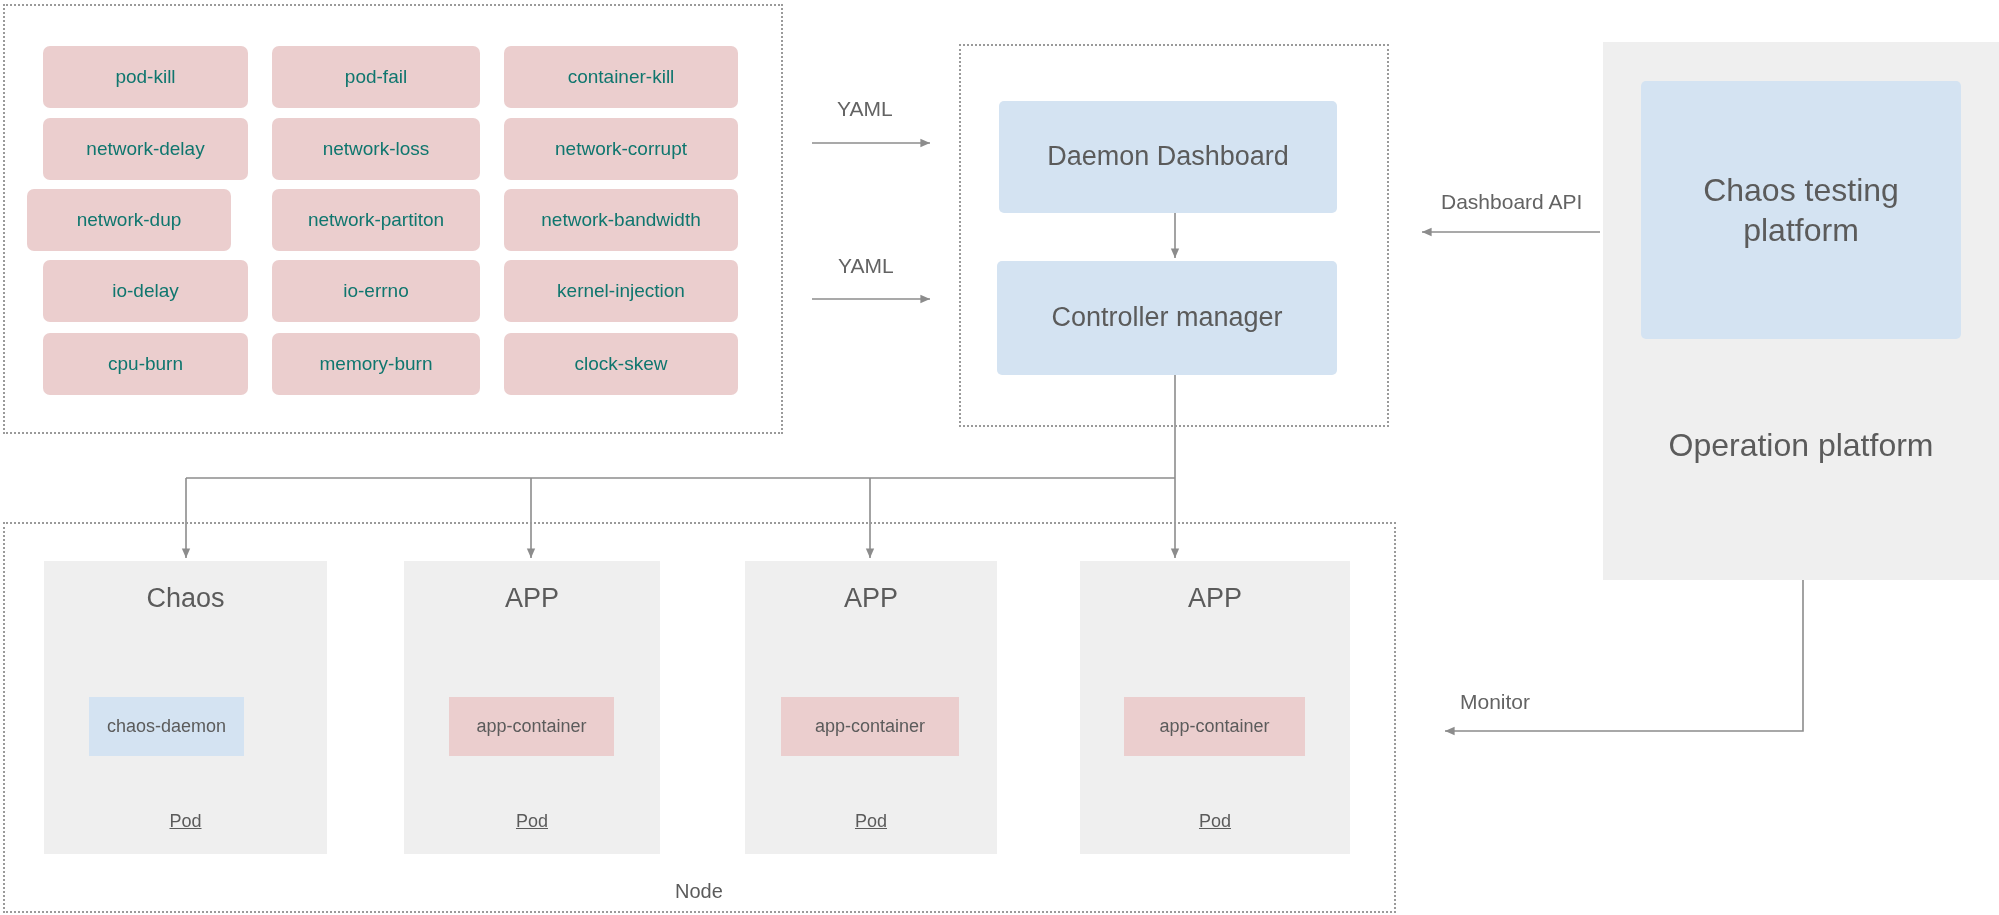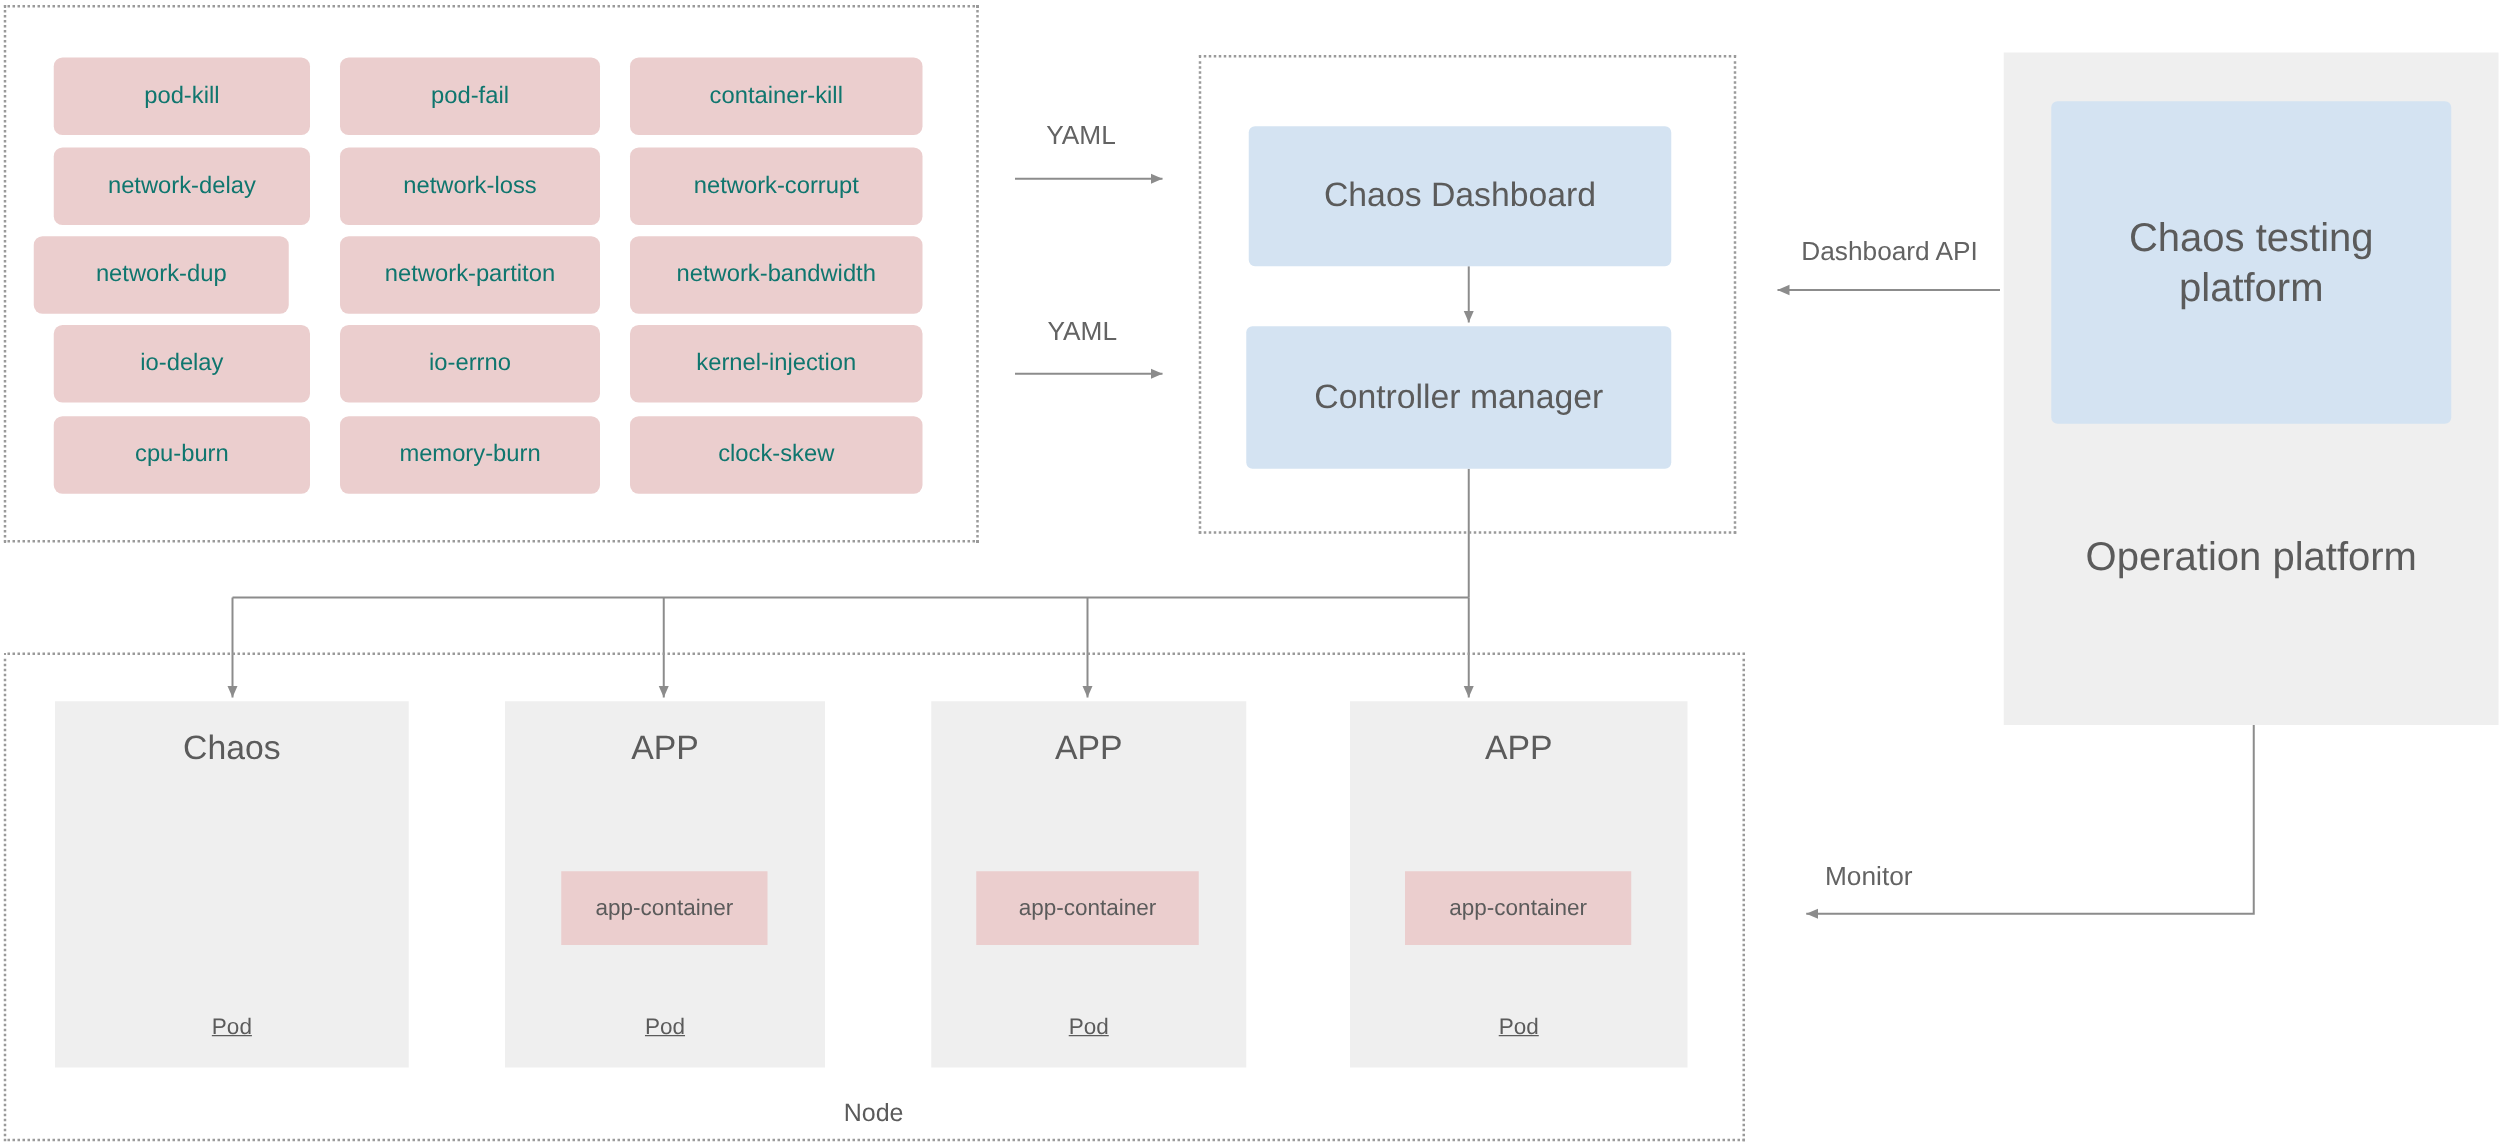--- a/index.html
+++ b/index.html
@@ -149,33 +149,34 @@
   <div class="chip" style="left:272px; top:333px; width:208px; height:62px;">memory-burn</div>
   <div class="chip" style="left:504px; top:333px; width:234px; height:62px;">clock-skew</div>
 
   <div class="edge-label" style="left:837px; top:97px;">YAML</div>
   <div class="edge-label" style="left:838px; top:254px;">YAML</div>
   <div class="edge-label" style="left:1441px; top:190px;">Dashboard API</div>
   <div class="edge-label" style="left:1460px; top:690px;">Monitor</div>
 
   <div class="dashed-box" style="left:959px; top:44px; width:430px; height:383px;"></div>
 
-  <div class="blue-box" style="left:999px; top:101px; width:338px; height:112px; font-size:27px;">Chaos Dashboard</div>
+  <div class="blue-box" style="left:999px; top:101px; width:338px; height:112px; font-size:27px;">Daemon Dashboard</div>
 
   <div class="blue-box" style="left:997px; top:261px; width:340px; height:114px; font-size:27px;">Controller manager</div>
 
   <div class="grey-box" style="left:1603px; top:42px; width:396px; height:538px;"></div>
   <div class="blue-box" style="left:1641px; top:81px; width:320px; height:258px; font-size:32px; padding:0 28px;">Chaos testing platform</div>
   <div class="op-label" style="left:1603px; top:427px; width:396px;">Operation platform</div>
 
   <div class="dashed-box" style="left:3px; top:522px; width:1393px; height:391px;"></div>
   <div class="node-label" style="left:675px; top:880px;">Node</div>
 
   <div class="grey-box" style="left:44px; top:561px; width:283px; height:293px;">
     <div class="pod-title" style="top:22px;">Chaos</div>
+    <div class="pod-inner blue" style="left:45px; top:136px; width:155px; height:59px;">chaos-daemon</div>
     <div class="pod-foot" style="top:250px;">Pod</div>
   </div>
 
   <div class="grey-box" style="left:404px; top:561px; width:256px; height:293px;">
     <div class="pod-title" style="top:22px;">APP</div>
     <div class="pod-inner pink" style="left:45px; top:136px; width:165px; height:59px;">app-container</div>
     <div class="pod-foot" style="top:250px;">Pod</div>
   </div>
 
   <div class="grey-box" style="left:745px; top:561px; width:252px; height:293px;">

